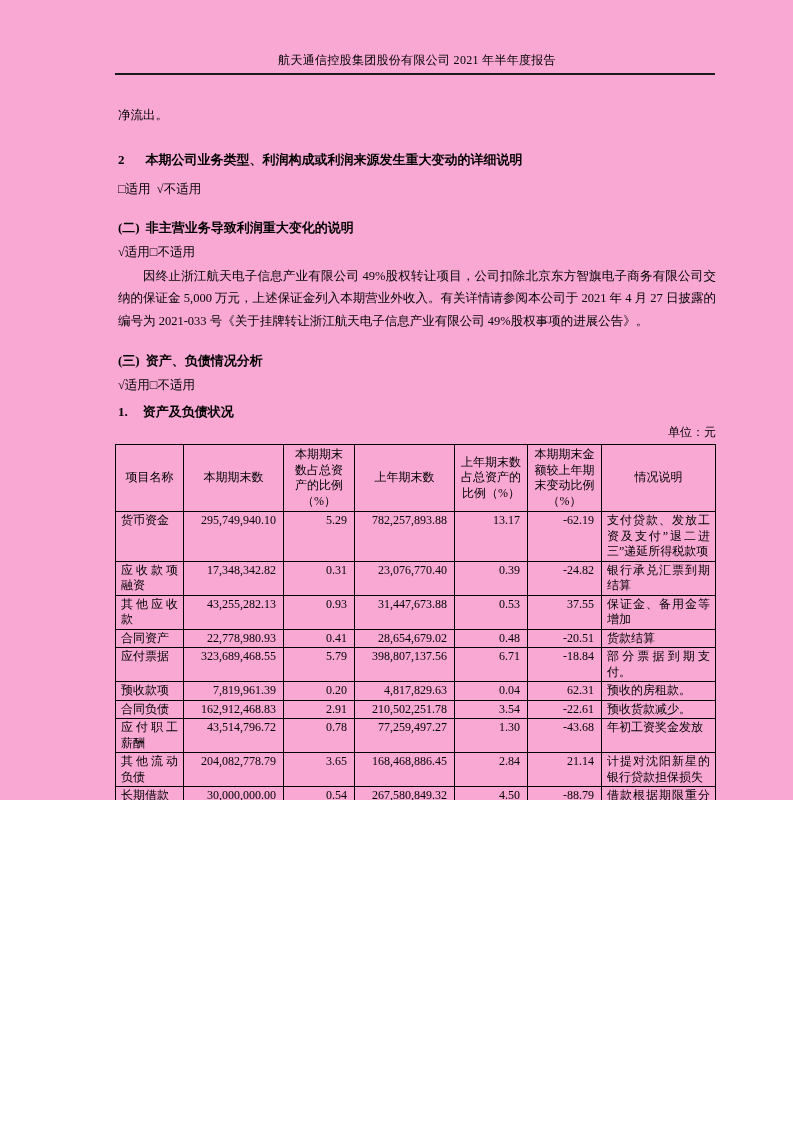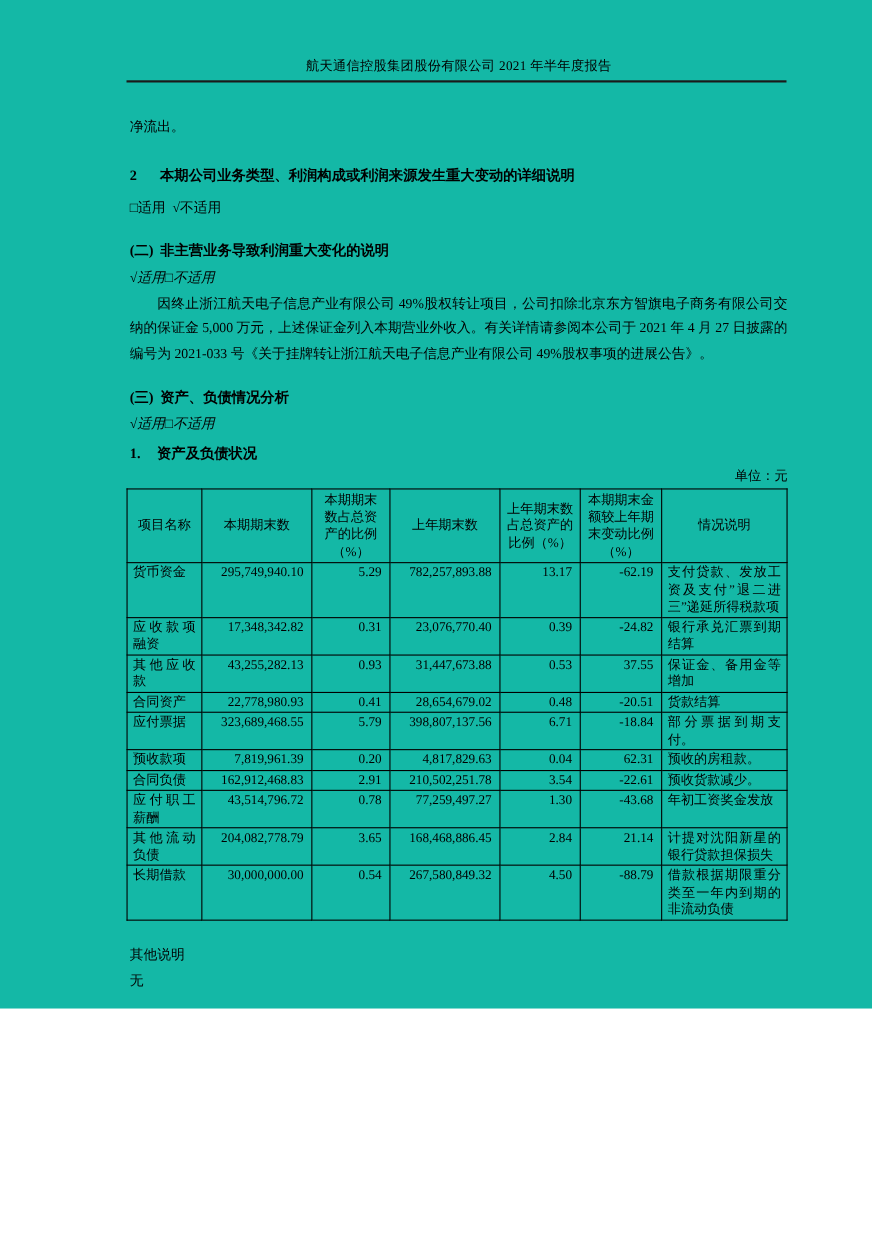--- a/index.html
+++ b/index.html
@@ -1,19 +1,19 @@
 <!DOCTYPE html>
 <html><head>
 <meta charset="utf-8">
 <style>
   html,body { margin:0; padding:0; background:#ffffff; }
   .page {
     position:relative;
-    width:793px; height:917px;
-    background:#14b8a6;
+    width:793px; height:800px;
+    background:#f9a8d4;
     color:#000;
     font-family:"Liberation Serif","DejaVu Serif",serif;
     font-size:12.5px;
     overflow:hidden;
     box-sizing:border-box;
   }
   .content { margin-left:118px; margin-right:77px; }
 
   
   .doc-header { padding-top:52px; }
@@ -22,21 +22,21 @@
 
   .carryover { margin-top:32px; }
 
   .heading { display:flex; align-items:baseline; font-weight:bold; font-size:13px; }
   .heading .h-num-wide { margin-right:21px; }
   .heading .h-num-mid  { margin-right:15px; }
   .heading .h-label    { margin-right:6px; }
 
   .sec2-heading { margin-top:27px; }
   .applicability { margin-top:12px; white-space:pre-wrap; }
-  .applicability.tight { margin-top:7px;font-style:italic; }
+  .applicability.tight { margin-top:7px; }
 
   .secb2-heading { margin-top:21px; }
   .body-par {
     margin:4px 0 0 0;
     text-align:justify;
     text-indent:2em;
     line-height:22.4px;
   }
 
   .secb3-heading { margin-top:20px; }

